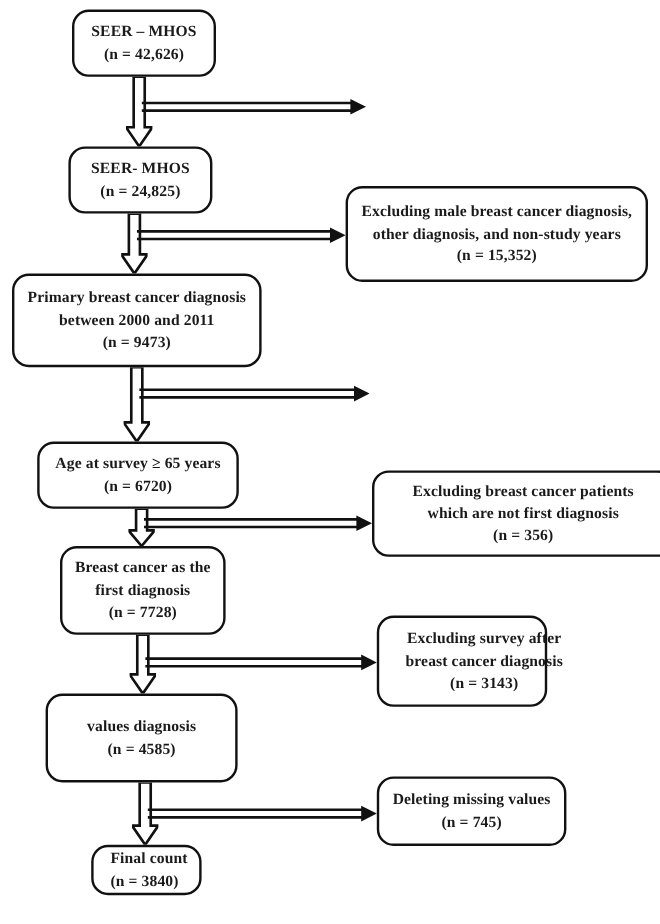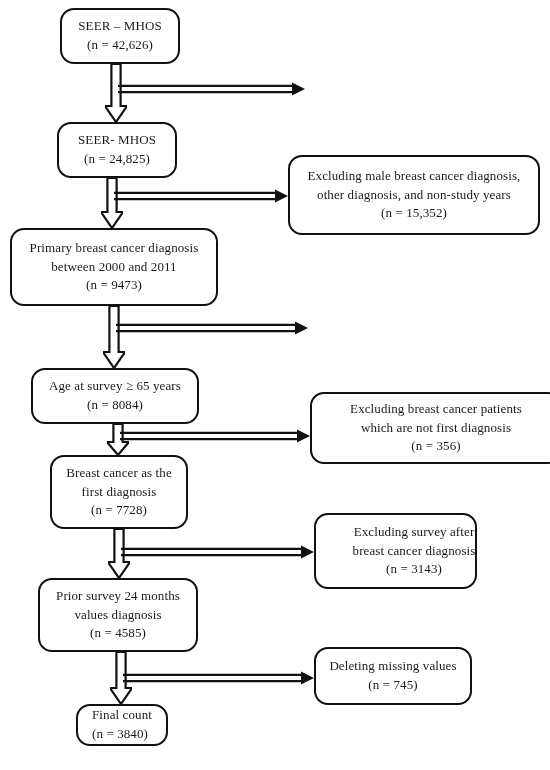--- a/index.html
+++ b/index.html
@@ -20,21 +20,21 @@
     box-sizing: border-box;
     border: 2.5px solid #111111;
     border-radius: 14px;
     background: #ffffff;
     display: flex;
     flex-direction: column;
     align-items: center;
     justify-content: center;
     text-align: center;
     color: #1a1a1a;
-    font-weight: 400;
+    font-weight: 700;
     font-size: 13px;
     line-height: 1.45;
     letter-spacing: 0.1px;
     padding: 4px 8px;
   }
   .node.left-align {
     align-items: flex-start;
     text-align: left;
     padding-left: 14px;
   }
@@ -64,47 +64,46 @@
       <div class="line">SEER- MHOS</div>
       <div class="line">(n = 24,825)</div>
     </div>
     <div class="node" style="left: 10px; top: 228px; width: 208px; height: 78px;">
       <div class="line">Primary breast cancer diagnosis</div>
       <div class="line">between 2000 and 2011</div>
       <div class="line">(n = 9473)</div>
     </div>
     <div class="node" style="left: 31px; top: 368px; width: 168px; height: 56px;">
       <div class="line">Age at survey ≥ 65 years</div>
-      <div class="line">(n = 8084)</div>
+      <div class="line">(n = 6720)</div>
     </div>
     <div class="node" style="left: 50px; top: 455px; width: 138px; height: 74px;">
       <div class="line">Breast cancer as the</div>
       <div class="line">first diagnosis</div>
       <div class="line">(n = 7728)</div>
     </div>
     <div class="node" style="left: 38px; top: 578px; width: 160px; height: 74px;">
-      <div class="line">Prior survey 24 months</div>
       <div class="line">values diagnosis</div>
       <div class="line">(n = 4585)</div>
     </div>
     <div class="node left-align" style="left: 76px; top: 704px; width: 92px; height: 42px;">
       <div class="line">Final count</div>
       <div class="line">(n = 3840)</div>
     </div>
     <div class="node" style="left: 288px; top: 155px; width: 252px; height: 80px; text-align: right;">
       <div class="line">Excluding male breast cancer diagnosis,</div>
       <div class="line">other diagnosis, and non-study years</div>
       <div class="line">(n = 15,352)</div>
     </div>
     <div class="node" style="left: 310px; top: 392px; width: 252px; height: 72px;">
       <div class="line">Excluding breast cancer patients</div>
       <div class="line">which are not first diagnosis</div>
       <div class="line">(n = 356)</div>
     </div>
-    <div class="node" style="left: 314px; top: 513px; width: 163px; height: 76px; padding-left: 45px;">
+    <div class="node" style="left: 314px; top: 513px; width: 142px; height: 76px; padding-left: 45px;">
       <div class="line">Excluding survey after</div>
       <div class="line">breast cancer diagnosis</div>
       <div class="line">(n = 3143)</div>
     </div>
     <div class="node" style="left: 314px; top: 647px; width: 158px; height: 58px;">
       <div class="line">Deleting missing values</div>
       <div class="line">(n = 745)</div>
     </div>
     <div class="varrow" style="left: 105px; top: 64px;">
       <svg width="22" height="58" viewBox="0 0 22 58">

